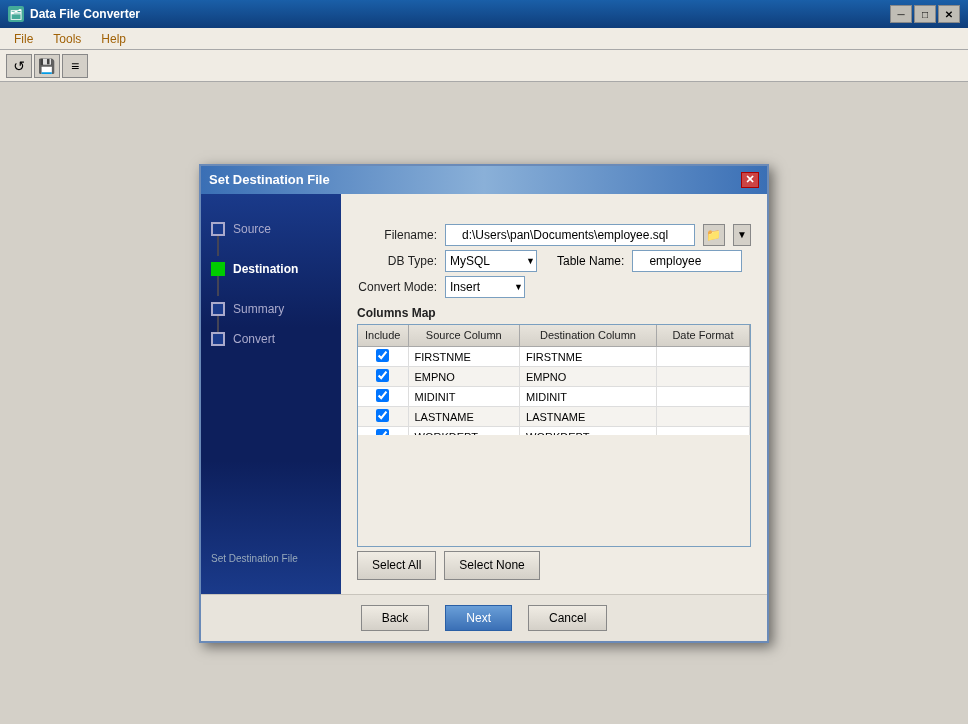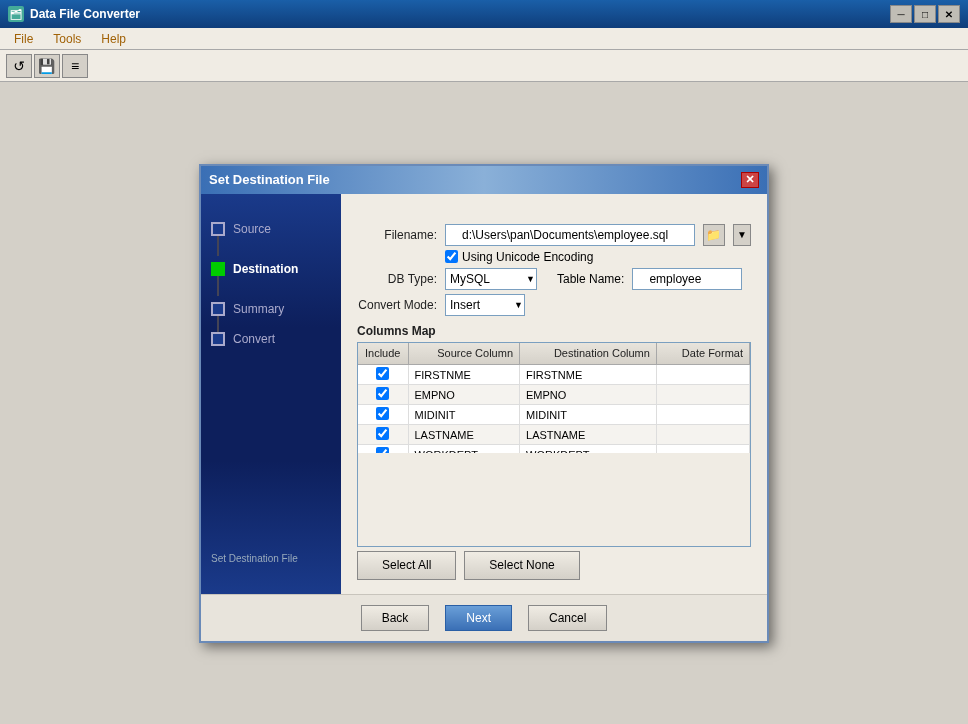--- a/index.html
+++ b/index.html
@@ -306,21 +306,21 @@
       font-size: 11px;
     }
     .columns-table thead tr {
       background: linear-gradient(to bottom, #e8e4dc, #d4d0c8);
       height: 22px;
     }
     .columns-table th {
       border-right: 1px solid #a8a8a8;
       border-bottom: 1px solid #a8a8a8;
       padding: 2px 6px;
-      text-align: right;
+      text-align: center;
       font-weight: normal;
       color: #222;
       font-size: 11px;
     }
     .columns-table th:first-child { width: 50px; text-align: center; }
     .columns-table td {
       border-right: 1px solid #ddd;
       border-bottom: 1px solid #ddd;
       padding: 2px 6px;
       height: 20px;
@@ -344,21 +344,21 @@
     .table-scroll::-webkit-scrollbar { width: 14px; height: 14px; }
     .table-scroll::-webkit-scrollbar-track { background: #e8e4dc; border: 1px solid #aaa; }
     .table-scroll::-webkit-scrollbar-thumb { background: #c0bdb5; border: 1px solid #888; }
 
     
     .select-btns-row {
       display: flex;
       gap: 8px;
     }
     .action-btn {
-      padding: 3px 24px;
+      padding: 3px 14px;
       background: linear-gradient(to bottom, #f0ece4, #d4d0c8);
       border: 1px solid #888;
       font-size: 12px;
       cursor: pointer;
       height: 29px;
     }
 
     
     .dialog-footer {
       display: flex;
@@ -449,26 +449,20 @@
 
       <div class="wizard-content">
 
         <div class="form-row">
           <span class="form-label">Filename:</span>
           <input type="text" class="form-input filename-input" value="d:\Users\pan\Documents\employee.sql" style="">
           <div class="browse-btn">📁</div>
           <div class="dropdown-btn">▼</div>
         </div>
 
-        <div class="form-row" style="margin-left:88px;">
-          <label class="checkbox-label">
-            <input type="checkbox" class="col-checkbox" checked="" style="">
-            <span>Using Unicode Encoding</span>
-          </label>
-        </div>
 
         <div class="form-row">
           <span class="form-label">DB Type:</span>
           <div class="select-wrapper">
             <select>
               <option>MySQL</option>
               <option>PostgreSQL</option>
               <option>SQLite</option>
               <option>MS SQL</option>
               <option>Oracle</option>

